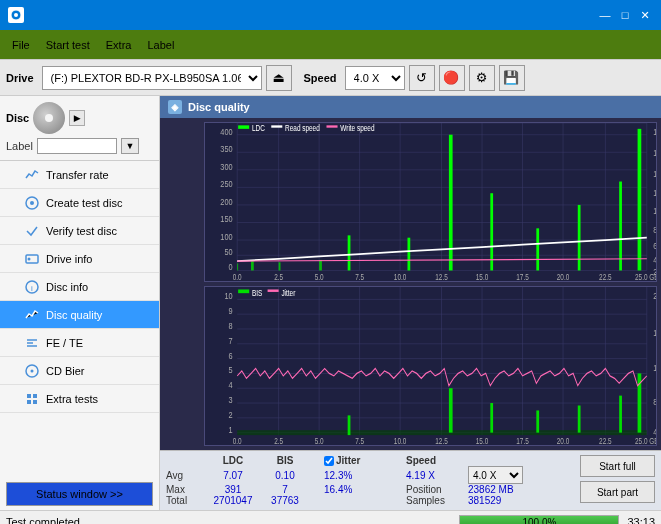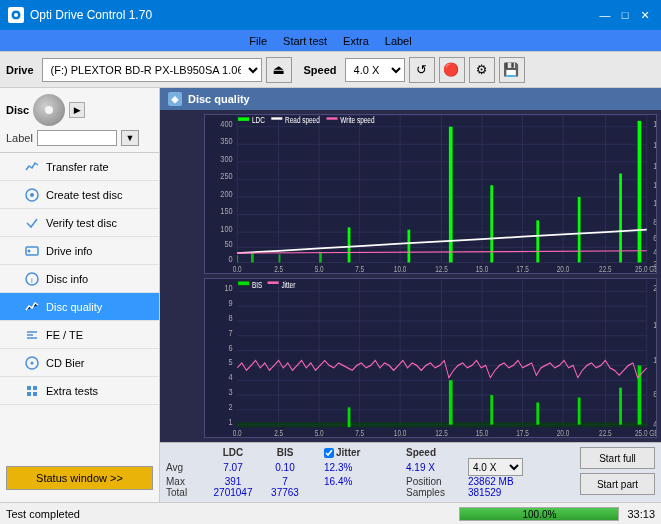--- a/index.html
+++ b/index.html
@@ -31,27 +31,26 @@
       background: transparent;
       border: none;
       color: white;
       cursor: pointer;
       font-size: 11px;
       display: flex; align-items: center; justify-content: center;
     }
 
     
     .menubar {
-      background: #3b82f6;
-      height: 22px;
+      background: #4d7c0f;
+      height: 30px;
       display: flex;
       align-items: center;
       padding: 0 4px;
       border-bottom: 1px solid #ccc;
-      justify-content: center;
     }
     .menu-item {
       padding: 2px 8px;
       cursor: pointer;
       font-size: 11px;
     }
 
     
     .toolbar {
       background: #e8e8e8;
@@ -173,23 +172,23 @@
       border-bottom: 1px solid #e0e0e0;
     }
     .nav-item.active { background: #3399ff; color: white; }
     .nav-item-icon {
       width: 16px; height: 16px;
       display: flex; align-items: center; justify-content: center;
     }
     .nav-item-icon svg { width: 14px; height: 14px; }
 
     .status-btn {
-      margin: 12px 6px;
+      margin: 4px 6px;
       height: 24px;
-      background: #eab308;
+      background: #1d4ed8;
       border: 1px solid #999;
       cursor: pointer;
       font-size: 11px;
       width: calc(100% - 12px);
     }
 
     
     .content {
       flex: 1;
       background: #2a2a4a;
@@ -271,21 +270,20 @@
 <body>
 
 <div class="titlebar">
   <div class="titlebar-left">
     <div class="titlebar-icon">
       <svg width="12" height="12" viewBox="0 0 12 12">
           <circle cx="6" cy="6" r="5" fill="#0078d7" stroke="#fff" stroke-width="1"></circle>
           <circle cx="6" cy="6" r="2" fill="#fff"></circle>
         </svg>
     </div>
-    <span class="titlebar-title">Opti Drive Control 1.70</span>
   </div>
   <div class="titlebar-controls">
     <button class="titlebar-btn">—</button>
     <button class="titlebar-btn">□</button>
     <button class="titlebar-btn close">✕</button>
   </div>
 </div>
 
 <div class="menubar">
   <span class="menu-item">File</span>

